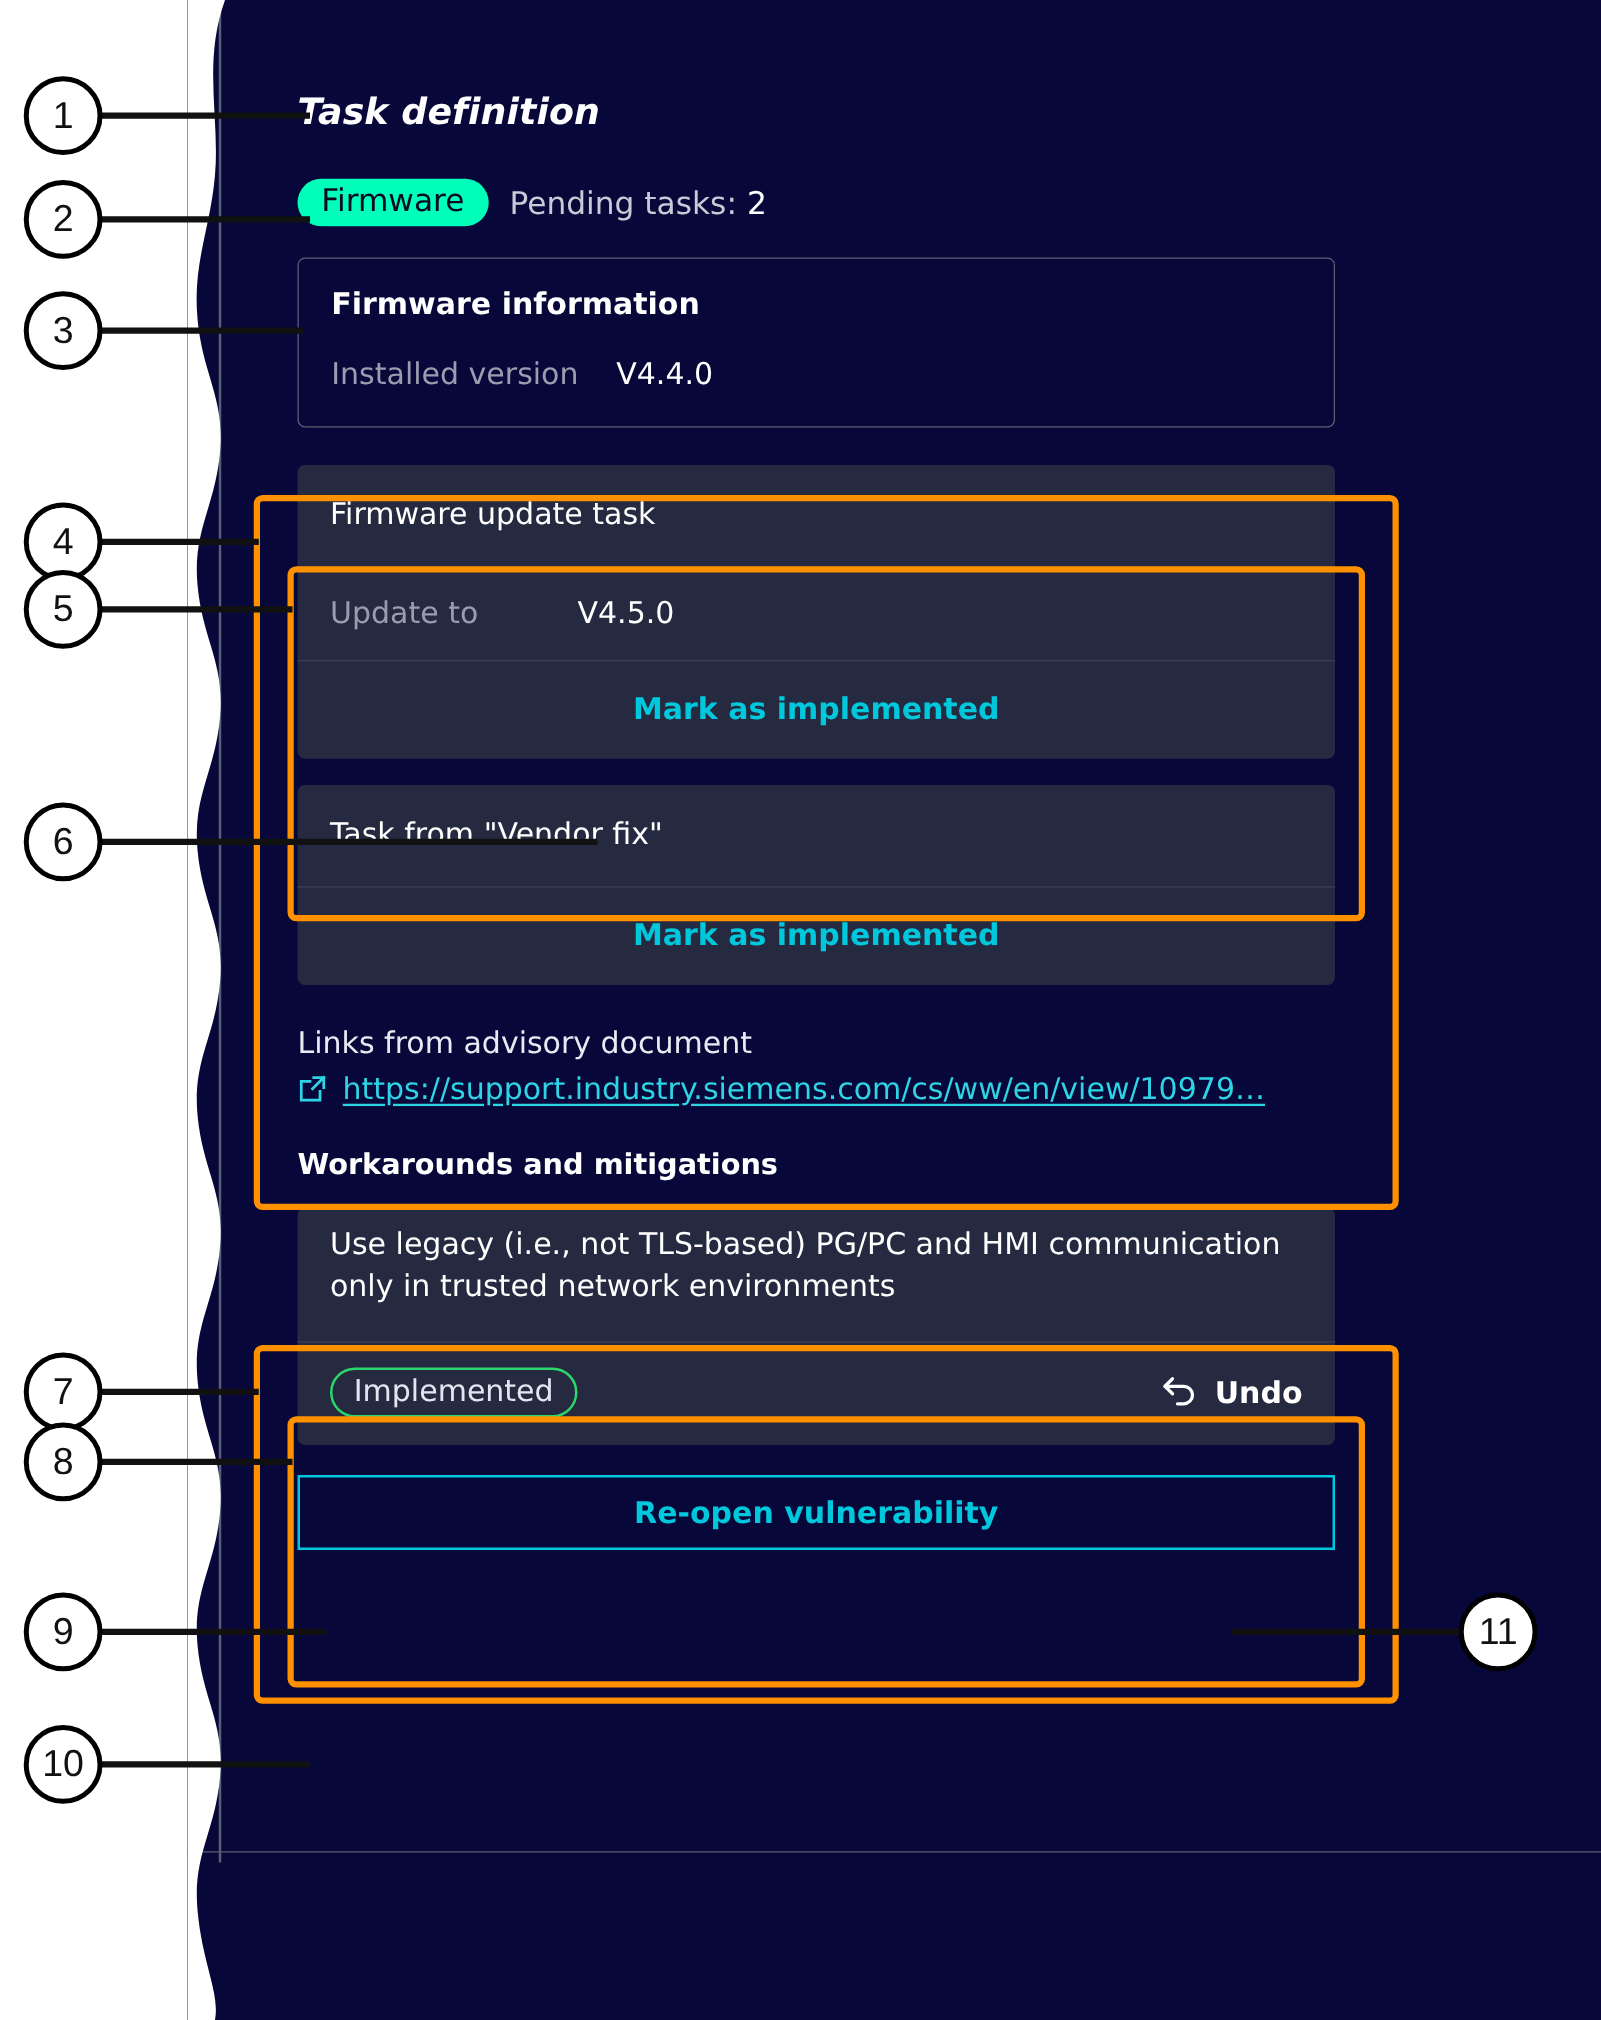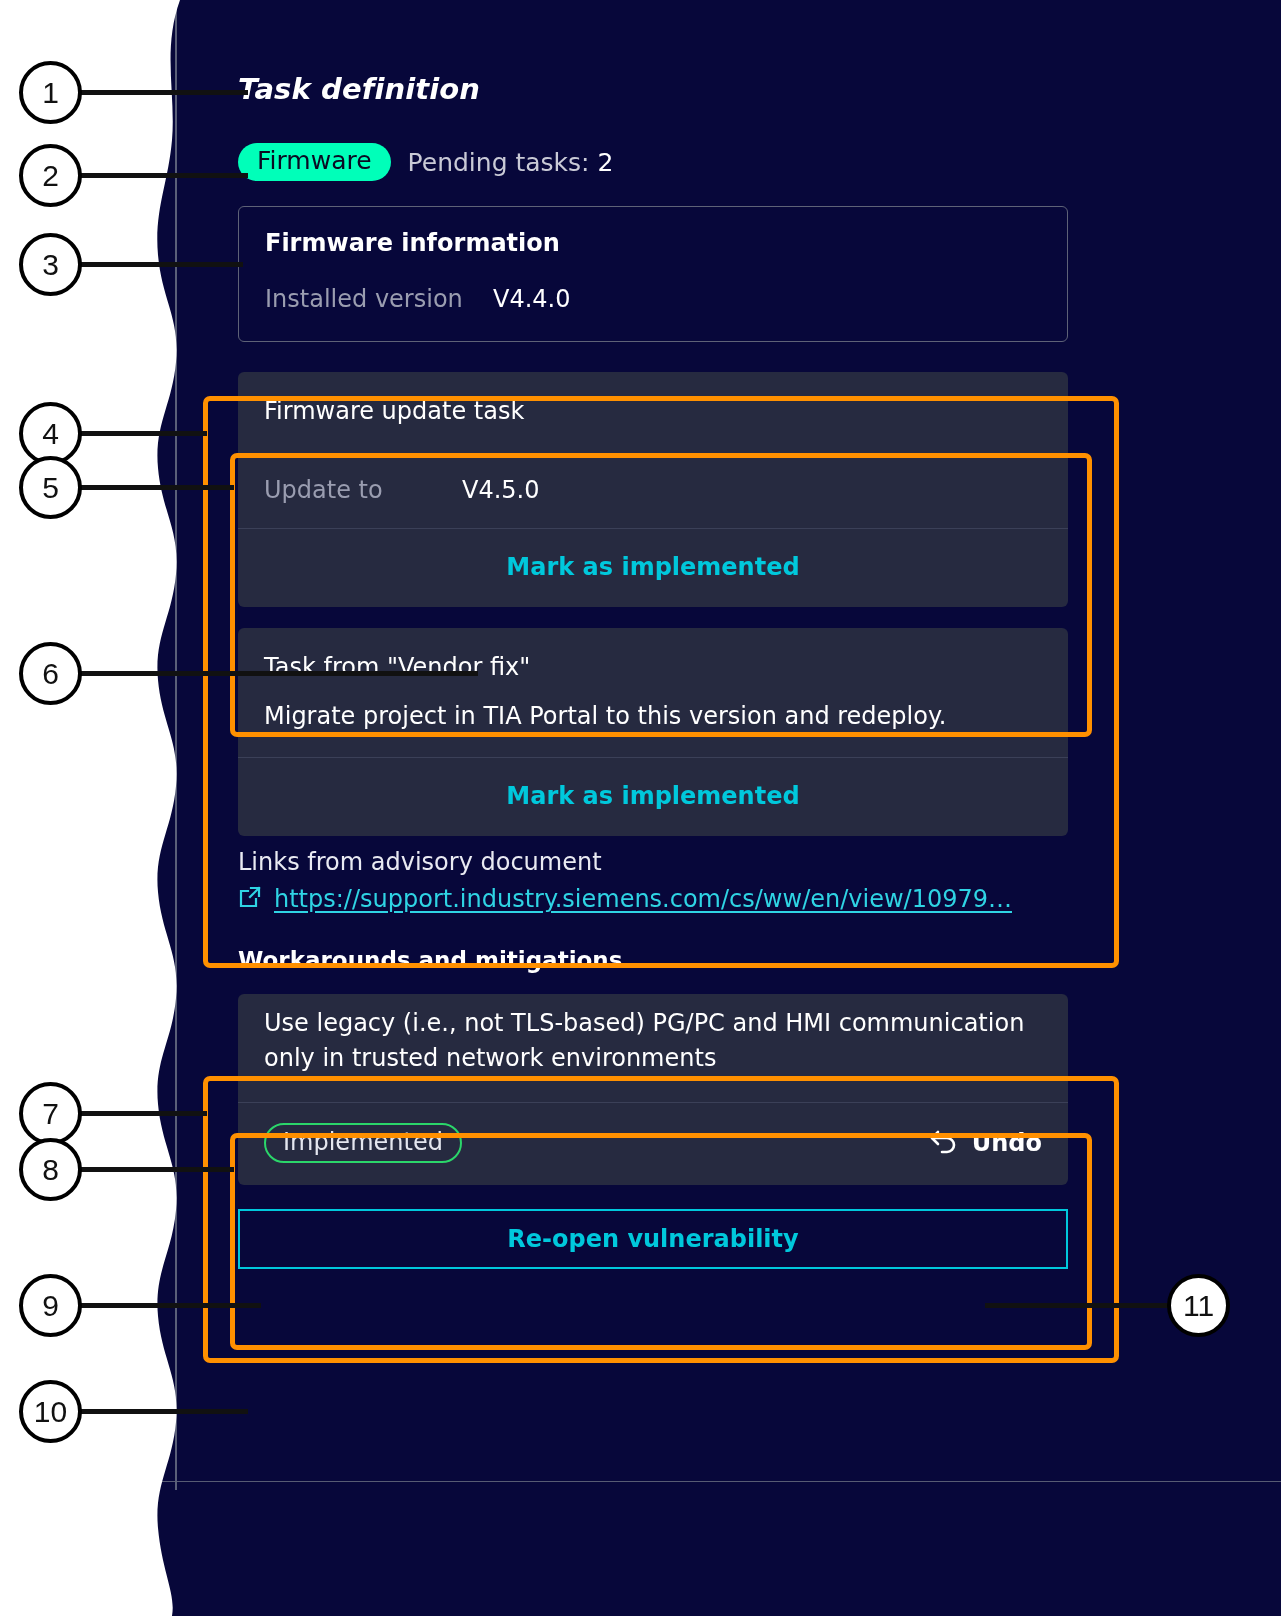--- a/index.html
+++ b/index.html
@@ -62,23 +62,23 @@
   .task-row{ padding:22px 26px 24px;}
   .task-row + .task-row{ border-top:1px solid #3b4058;}
   .task-line{ color:#ffffff; font-size:24px; line-height:1.45;}
   .task-kv{ display:flex; align-items:baseline;}
   .task-kv .k{ color:#9a9db0; font-size:24px; width:198px;}
   .task-kv .v{ color:#ffffff; font-size:24px;}
   .action-row{ text-align:center; padding:24px 26px 26px;}
   .link-action{ color:#00c8dc; font-size:24px; font-weight:bold; cursor:pointer;}
 
   
-  .links-block{ margin-top:12px;}
+  .links-block{ margin-top:32px;}
   .links-label{ color:#e9eaf2; font-size:24px;}
-  .link-line{ display:flex; align-items:flex-start; gap:12px; margin-top:9px;}
+  .link-line{ display:flex; align-items:center; gap:12px; margin-top:9px;}
   .ext-icon{ flex:0 0 auto; width:24px; height:24px;}
   .ext-link{
     color:#2fd4e4; font-size:24px; text-decoration:underline;
     text-underline-offset:4px; white-space:nowrap; overflow:hidden;
     text-overflow:ellipsis; max-width:760px; cursor:pointer;
   }
 
   
   .wa-footer{
     display:flex; align-items:center; justify-content:space-between;
@@ -166,21 +166,20 @@
           </div>
         </div>
         <div class="action-row" style="border-top:1px solid #3b4058;">
           <span class="link-action">Mark as implemented</span>
         </div>
       </div>
 
       <div class="task-card">
         <div class="task-row">
           <div class="task-line">Task from "Vendor fix"</div>
-          <div class="task-line" style="margin-top:14px;">Migrate project in TIA Portal to this version and redeploy.</div>
         </div>
         <div class="action-row" style="border-top:1px solid #3b4058;">
           <span class="link-action">Mark as implemented</span>
         </div>
       </div>
 
       <div class="links-block">
         <div class="links-label">Links from advisory document</div>
         <div class="link-line">
           <span class="ext-icon">

